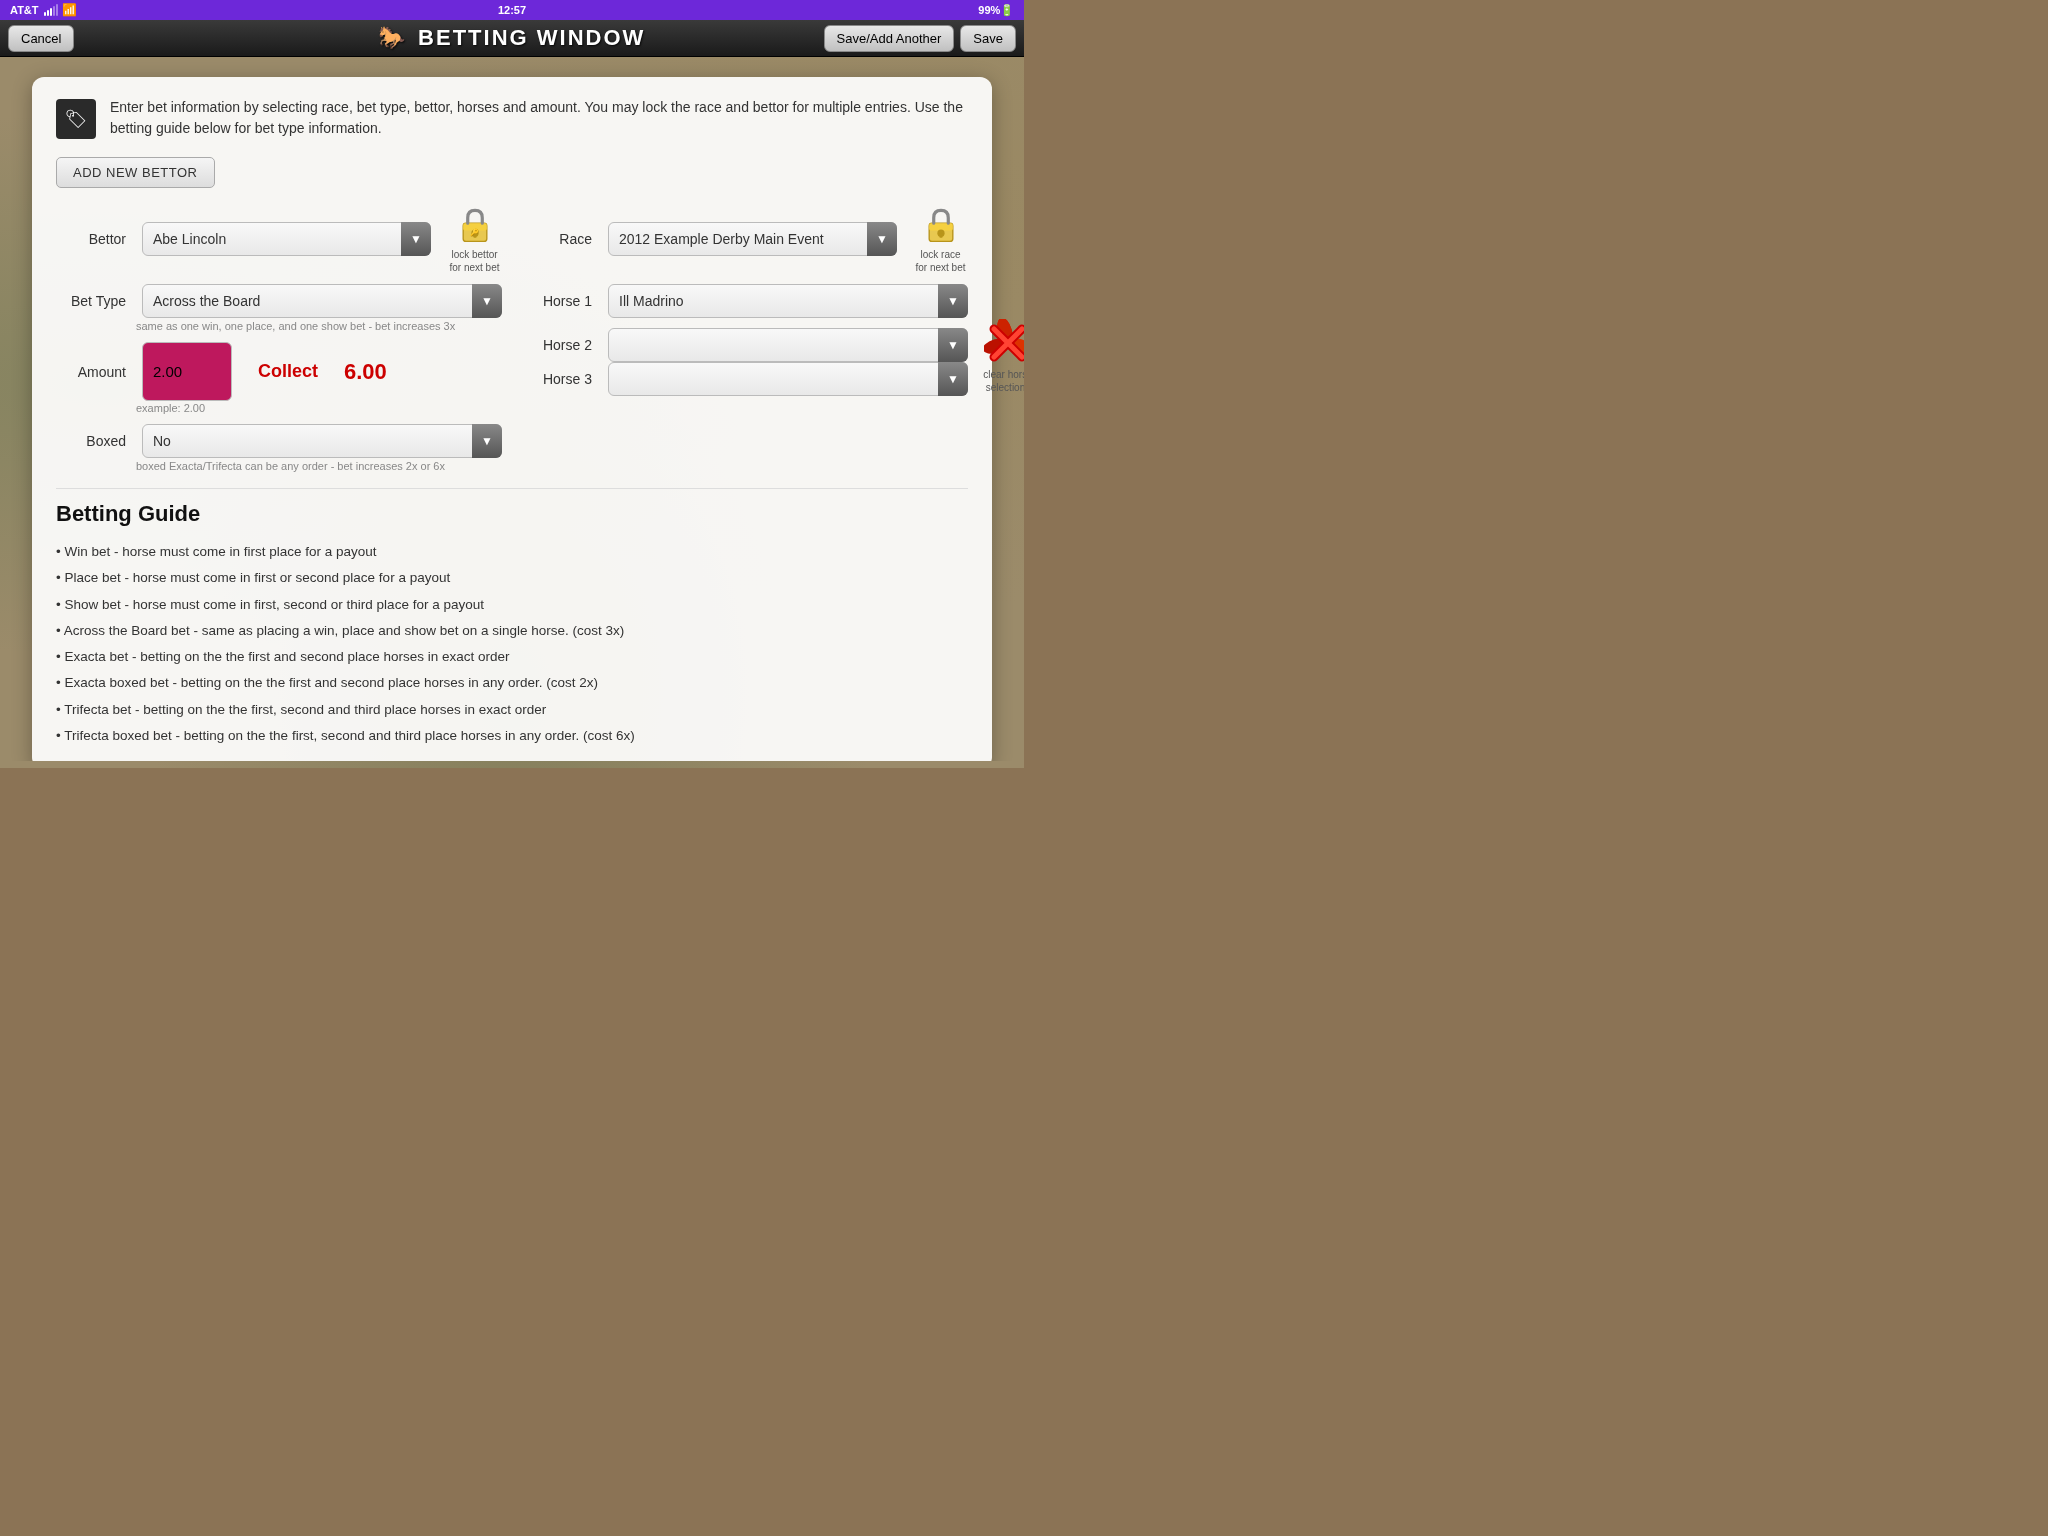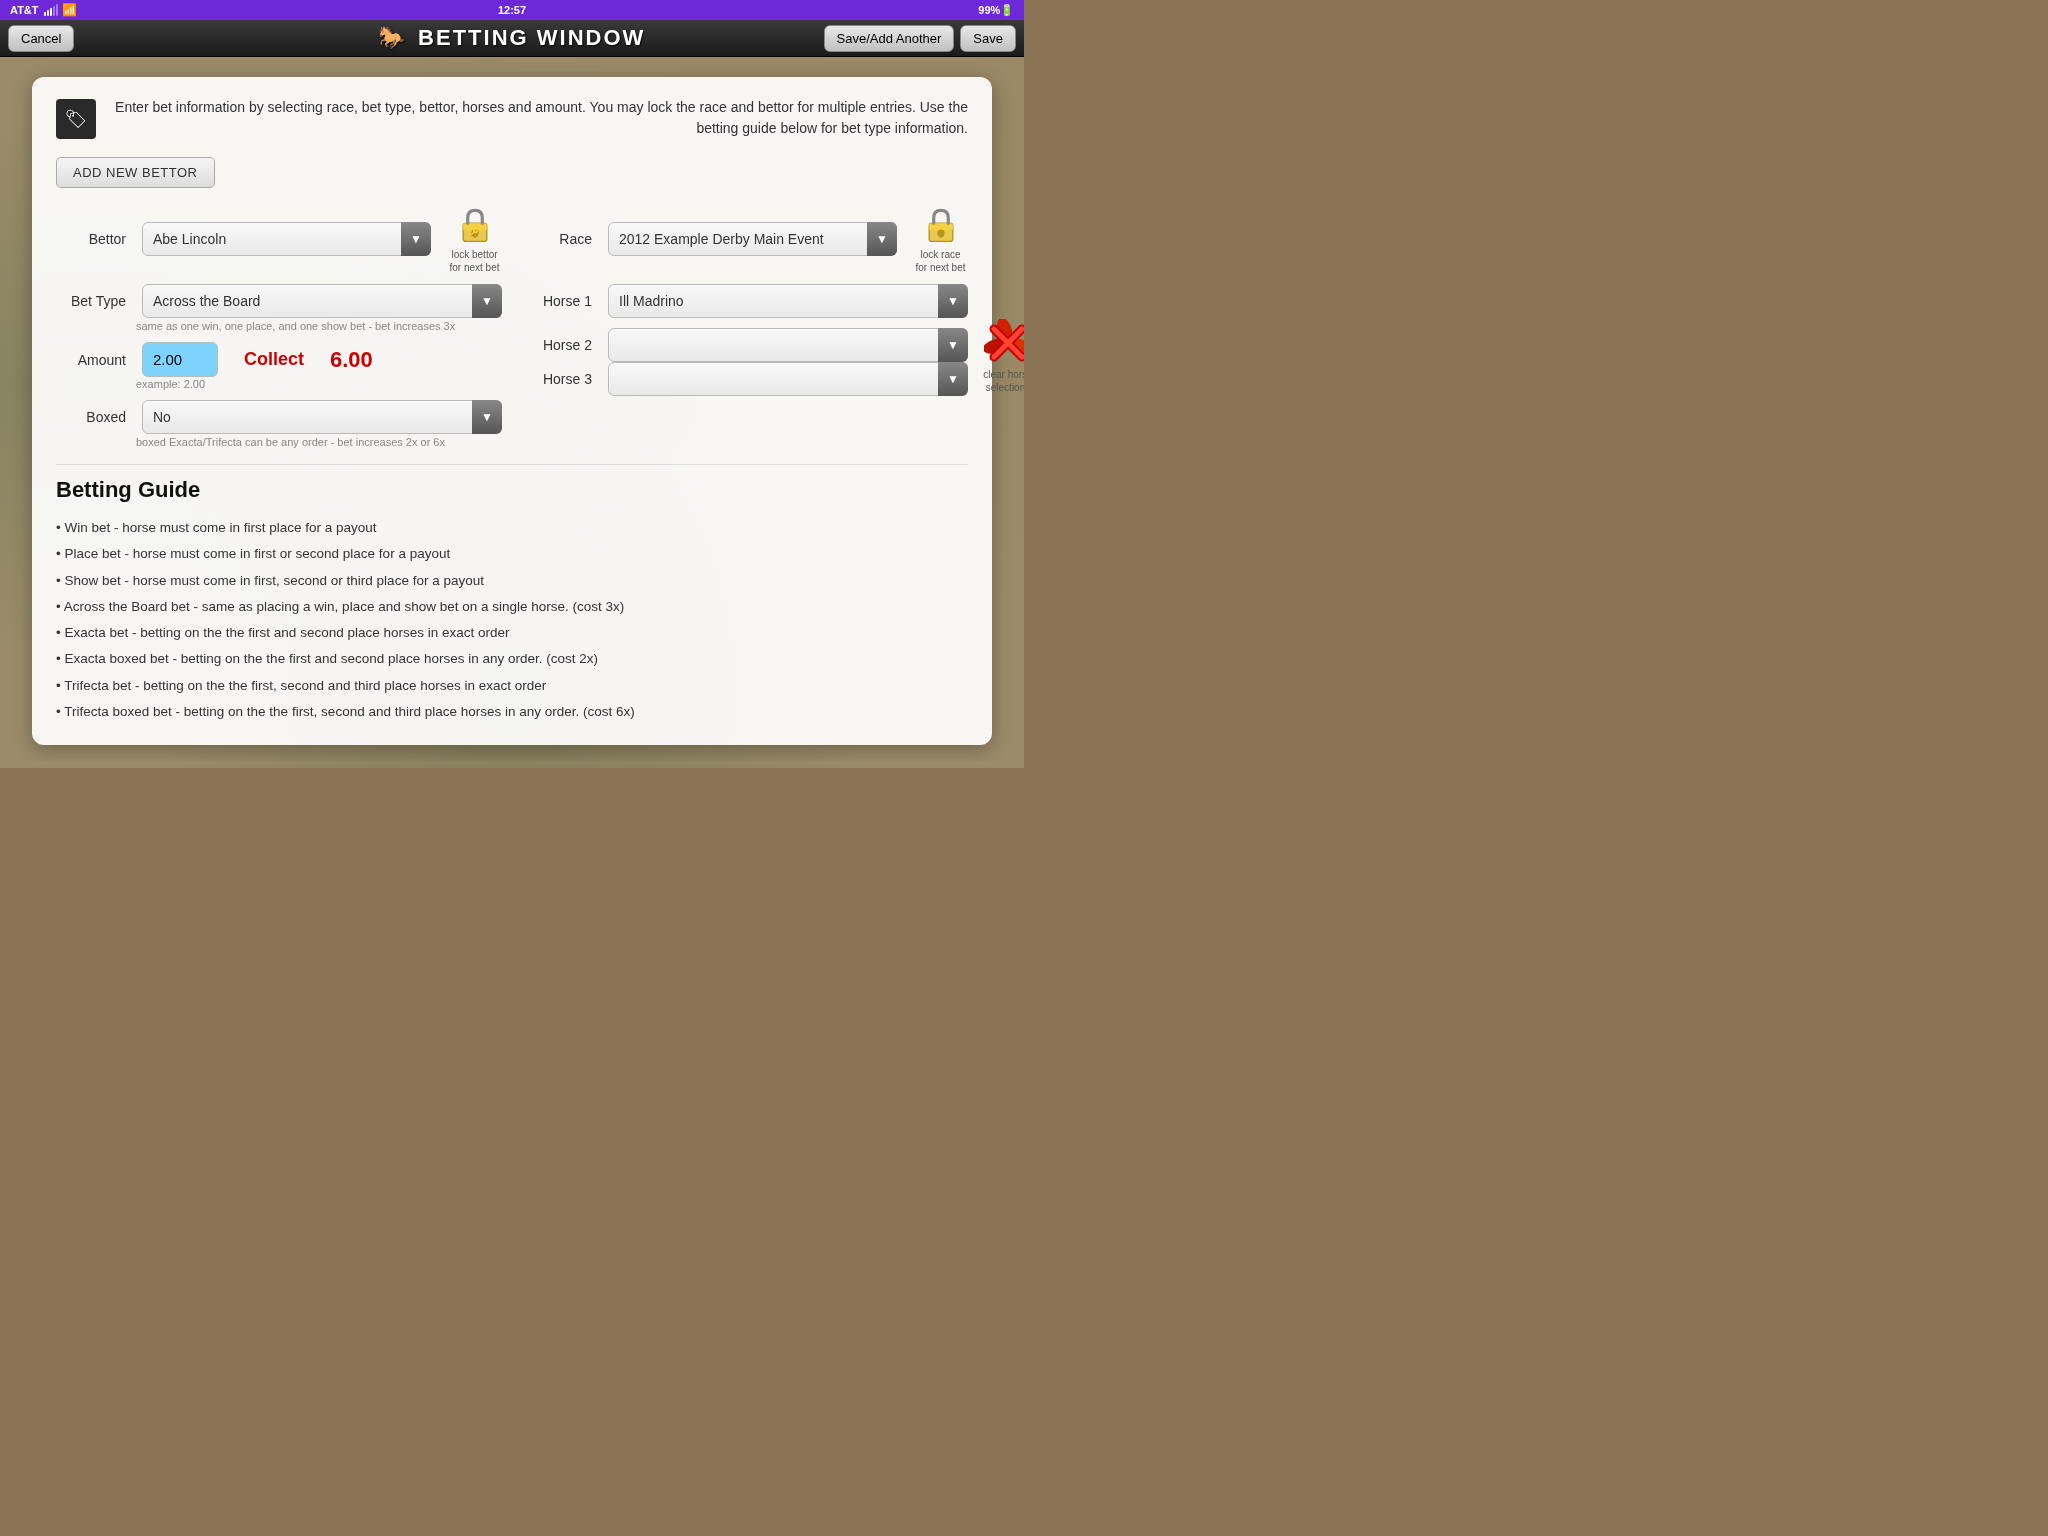--- a/index.html
+++ b/index.html
@@ -122,21 +122,20 @@
       color: white;
       font-size: 18px;
       flex-shrink: 0;
       margin-top: 2px;
     }
 
     .info-text {
       font-size: 14px;
       color: #333;
       line-height: 1.5;
-      text-align: right;
     }
 
     
     .add-bettor-btn {
       display: inline-block;
       background: linear-gradient(to bottom, #f5f5f5, #ddd);
       border: 1px solid #aaa;
       border-radius: 5px;
       padding: 7px 16px;
       font-size: 13px;
@@ -233,26 +232,26 @@
     }
 
     .bet-hint {
       font-size: 11px;
       color: #888;
       margin-left: 80px;
       margin-top: 2px;
     }
 
     .amount-input {
-      width: 76px;
-      padding: 8px 10px;
+      width: 90px;
+      padding: 20px 10px;
       border: 1px solid #bbb;
       border-radius: 6px;
       font-size: 15px;
-      background: #7dd3fc;
+      background: #be185d;
     }
 
     .collect-label {
       font-size: 18px;
       font-weight: bold;
       color: #cc0000;
     }
 
     .collect-value {
       font-size: 22px;

